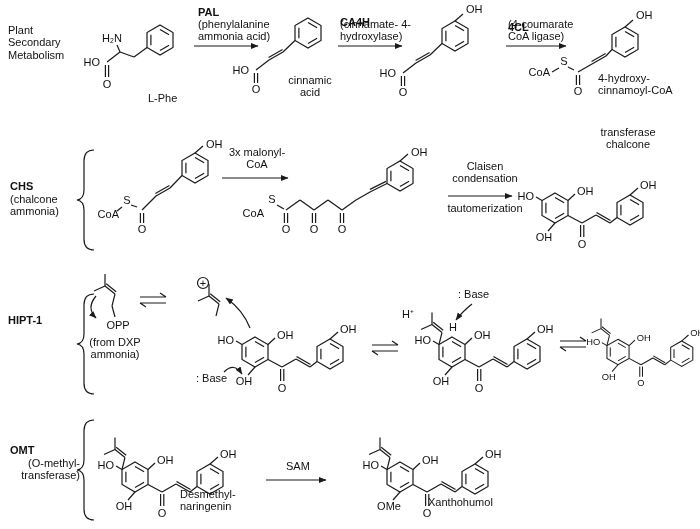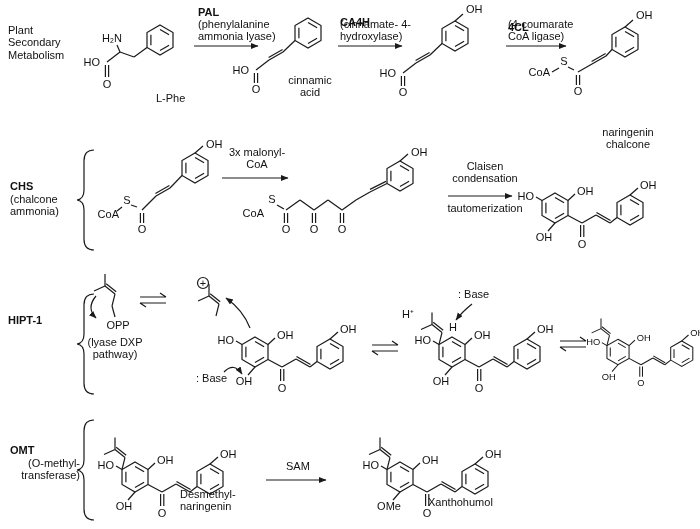--- a/index.html
+++ b/index.html
@@ -240,38 +240,39 @@
     <g transform="translate(400,477)">
       <use href="#chalcone"></use>
       <use href="#prenyl" transform="translate(-13,-7.5)"></use>
       <text x="-11" y="33" text-anchor="middle">OMe</text>
     </g>
   </svg>
 
   <div class="lbl" style="left:8px;top:24px;width:72px;">Plant Secondary Metabolism</div>
 
   <div class="lbl b" style="left:198px;top:6px;">PAL</div>
-  <div class="lbl" style="left:198px;top:18px;width:92px;">(phenylalanine ammonia lyase)</div>
+  <div class="lbl" style="left:198px;top:18px;width:92px;">(phenylalanine ammonia acid)</div>
   <div class="lbl b" style="left:340px;top:16px;">CA4H</div>
   <div class="lbl" style="left:340px;top:18px;width:80px;">(cinnamate- 4-hydroxylase)</div>
   <div class="lbl b" style="left:508px;top:6px;margin-top:15px;">4CL</div>
   <div class="lbl" style="left:508px;top:18px;width:86px;">(4-coumarate CoA ligase)</div>
 
-  <div class="lbl" style="left:124px;top:92px;padding-left:32px;">L-Phe</div>
+  <div class="lbl" style="left:116px;top:92px;padding-left:32px;">L-Phe</div>
   <div class="lbl c" style="left:282px;top:74px;width:56px;">cinnamic acid</div>
+  <div class="lbl" style="left:598px;top:72px;width:96px;">4-hydroxy- cinnamoyl-CoA</div>
 
   <div class="lbl b" style="left:10px;top:180px;">CHS</div>
   <div class="lbl" style="left:10px;top:193px;width:64px;">(chalcone ammonia)</div>
   <div class="lbl c" style="left:220px;top:146px;width:74px;">3x malonyl-CoA</div>
   <div class="lbl c" style="left:442px;top:160px;width:86px;">Claisen condensation</div>
   <div class="lbl c" style="left:438px;top:202px;width:94px;">tautomerization</div>
-  <div class="lbl c" style="left:592px;top:126px;width:72px;">naringenin chalcone</div>
+  <div class="lbl c" style="left:592px;top:126px;width:72px;">transferase chalcone</div>
 
   <div class="lbl b" style="left:8px;top:314px;">HIPT-1</div>
-  <div class="lbl c" style="left:80px;top:336px;width:70px;">(lyase DXP pathway)</div>
+  <div class="lbl c" style="left:80px;top:336px;width:70px;">(from DXP ammonia)</div>
   <div class="lbl" style="left:196px;top:372px;">: Base</div>
   <div class="lbl" style="left:402px;top:308px;">H⁺</div>
   <div class="lbl" style="left:458px;top:288px;">: Base</div>
 
   <div class="lbl b" style="left:10px;top:444px;">OMT</div>
   <div class="lbl" style="left:10px;top:457px;width:70px;text-align:right;">(O-methyl- transferase)</div>
   <div class="lbl" style="left:180px;top:488px;width:80px;">Desmethyl- naringenin</div>
   <div class="lbl" style="left:286px;top:460px;">SAM</div>
   <div class="lbl" style="left:428px;top:496px;">Xanthohumol</div>
 

